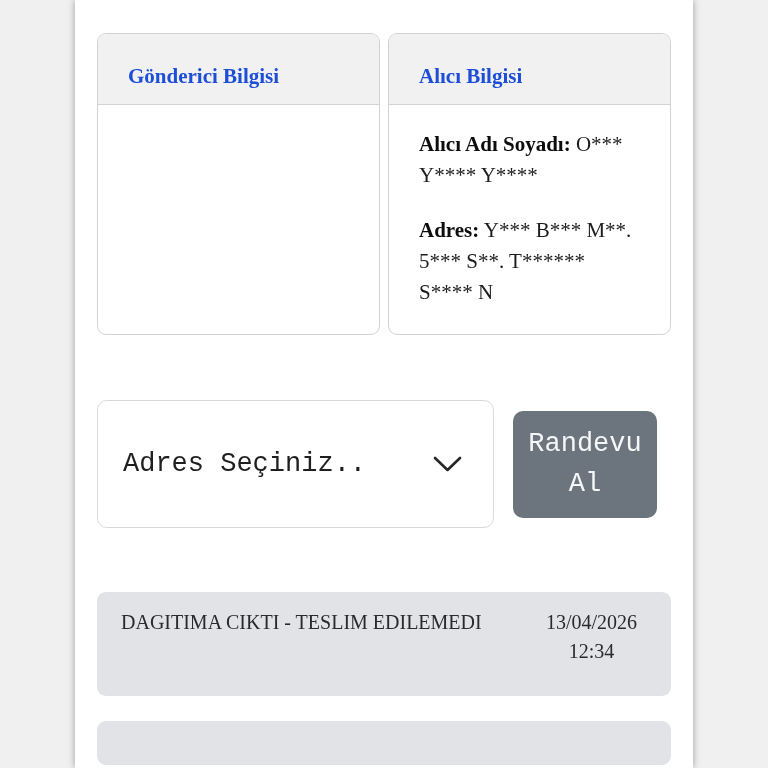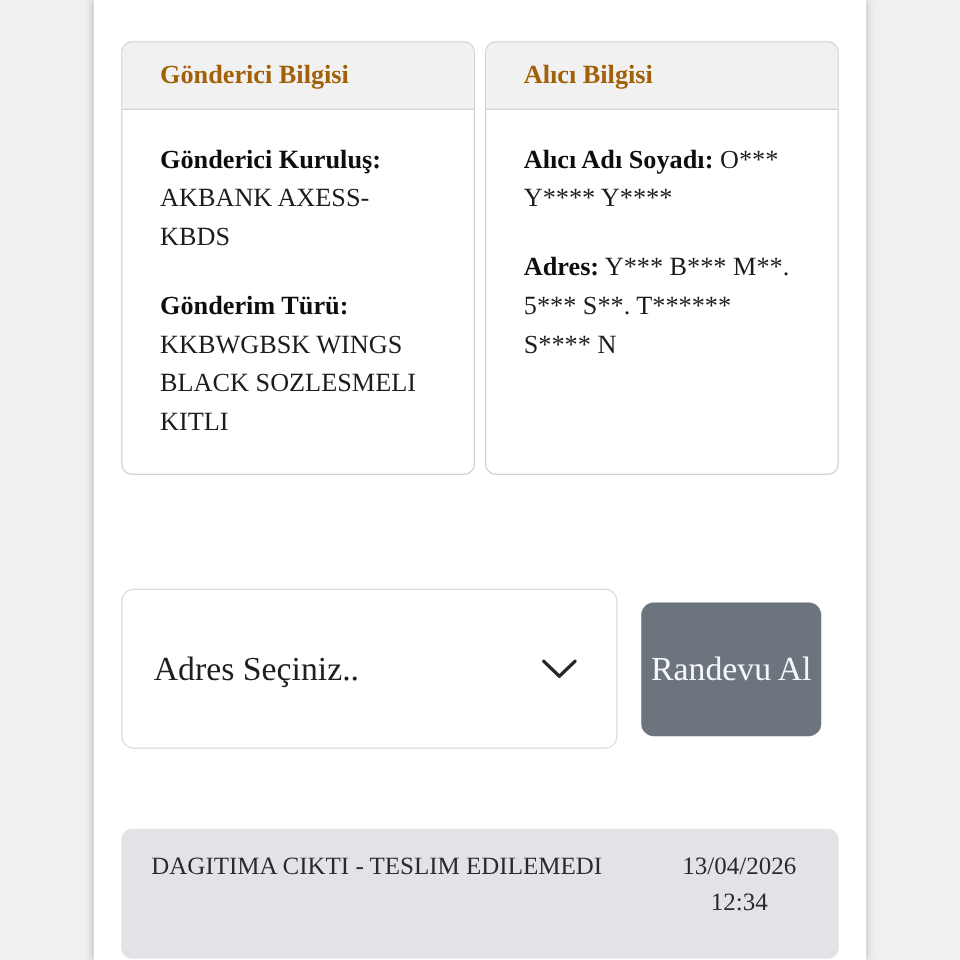--- a/index.html
+++ b/index.html
@@ -37,43 +37,44 @@
     border-radius: 9px;
     background: #fff;
     overflow: hidden;
     display: flex;
     flex-direction: column;
     min-width: 0;
   }
   .card-header {
     background: #f1f1f2;
     border-bottom: 1px solid #d2d2d6;
-    padding: 11px 20px 14px 30px;
+    padding: 28px 20px 14px 30px;
     font-weight: bold;
     font-size: 21px;
     line-height: 28px;
-    color: #a16207;
+    color: #1d4ed8;
   }
   .card-body {
     padding: 24px 18px 26px 30px;
     font-size: 21px;
     line-height: 31px;
     color: #1c1c1f;
   }
   .card-body p { margin: 0 0 24px 0; }
   .card-body p:last-child { margin-bottom: 0; }
   .lbl { font-weight: bold; color: #0d0d0d; }
   .val { white-space: pre-line; }
   .card--sender .val { display: block; }
 
   
   .controls-row {
     display: flex;
     align-items: center;
-    margin-top: 91px;
+    margin-top: 65px;
+    font-family: Liberation Mono, monospace;
   }
   .select-box {
     width: 397px;
     height: 128px;
     box-sizing: border-box;
     border: 1px solid #d9d9dd;
     border-radius: 10px;
     background: #fff;
     display: flex;
     align-items: center;
@@ -125,27 +126,20 @@
 </head>
 <body>
 
 <div class="screen">
   <div class="sheet">
 
     <div class="cards-row">
 
       <div class="card card--sender">
         <div class="card-header">Gönderici Bilgisi</div>
-        <div class="card-body">
-          <p><span class="lbl">Gönderici Kuruluş:</span><span class="val">AKBANK AXESS-
-KBDS</span></p>
-          <p><span class="lbl">Gönderim Türü:</span><span class="val">KKBWGBSK WINGS
-BLACK SOZLESMELI
-KITLI</span></p>
-        </div>
       </div>
 
       <div class="card card--recipient">
         <div class="card-header">Alıcı Bilgisi</div>
         <div class="card-body">
           <p><span class="lbl">Alıcı Adı Soyadı:</span> <span class="val">O***
 Y**** Y****</span></p>
           <p><span class="lbl">Adres:</span> <span class="val">Y*** B*** M**.
 5*** S**. T******
 S**** N</span></p>

